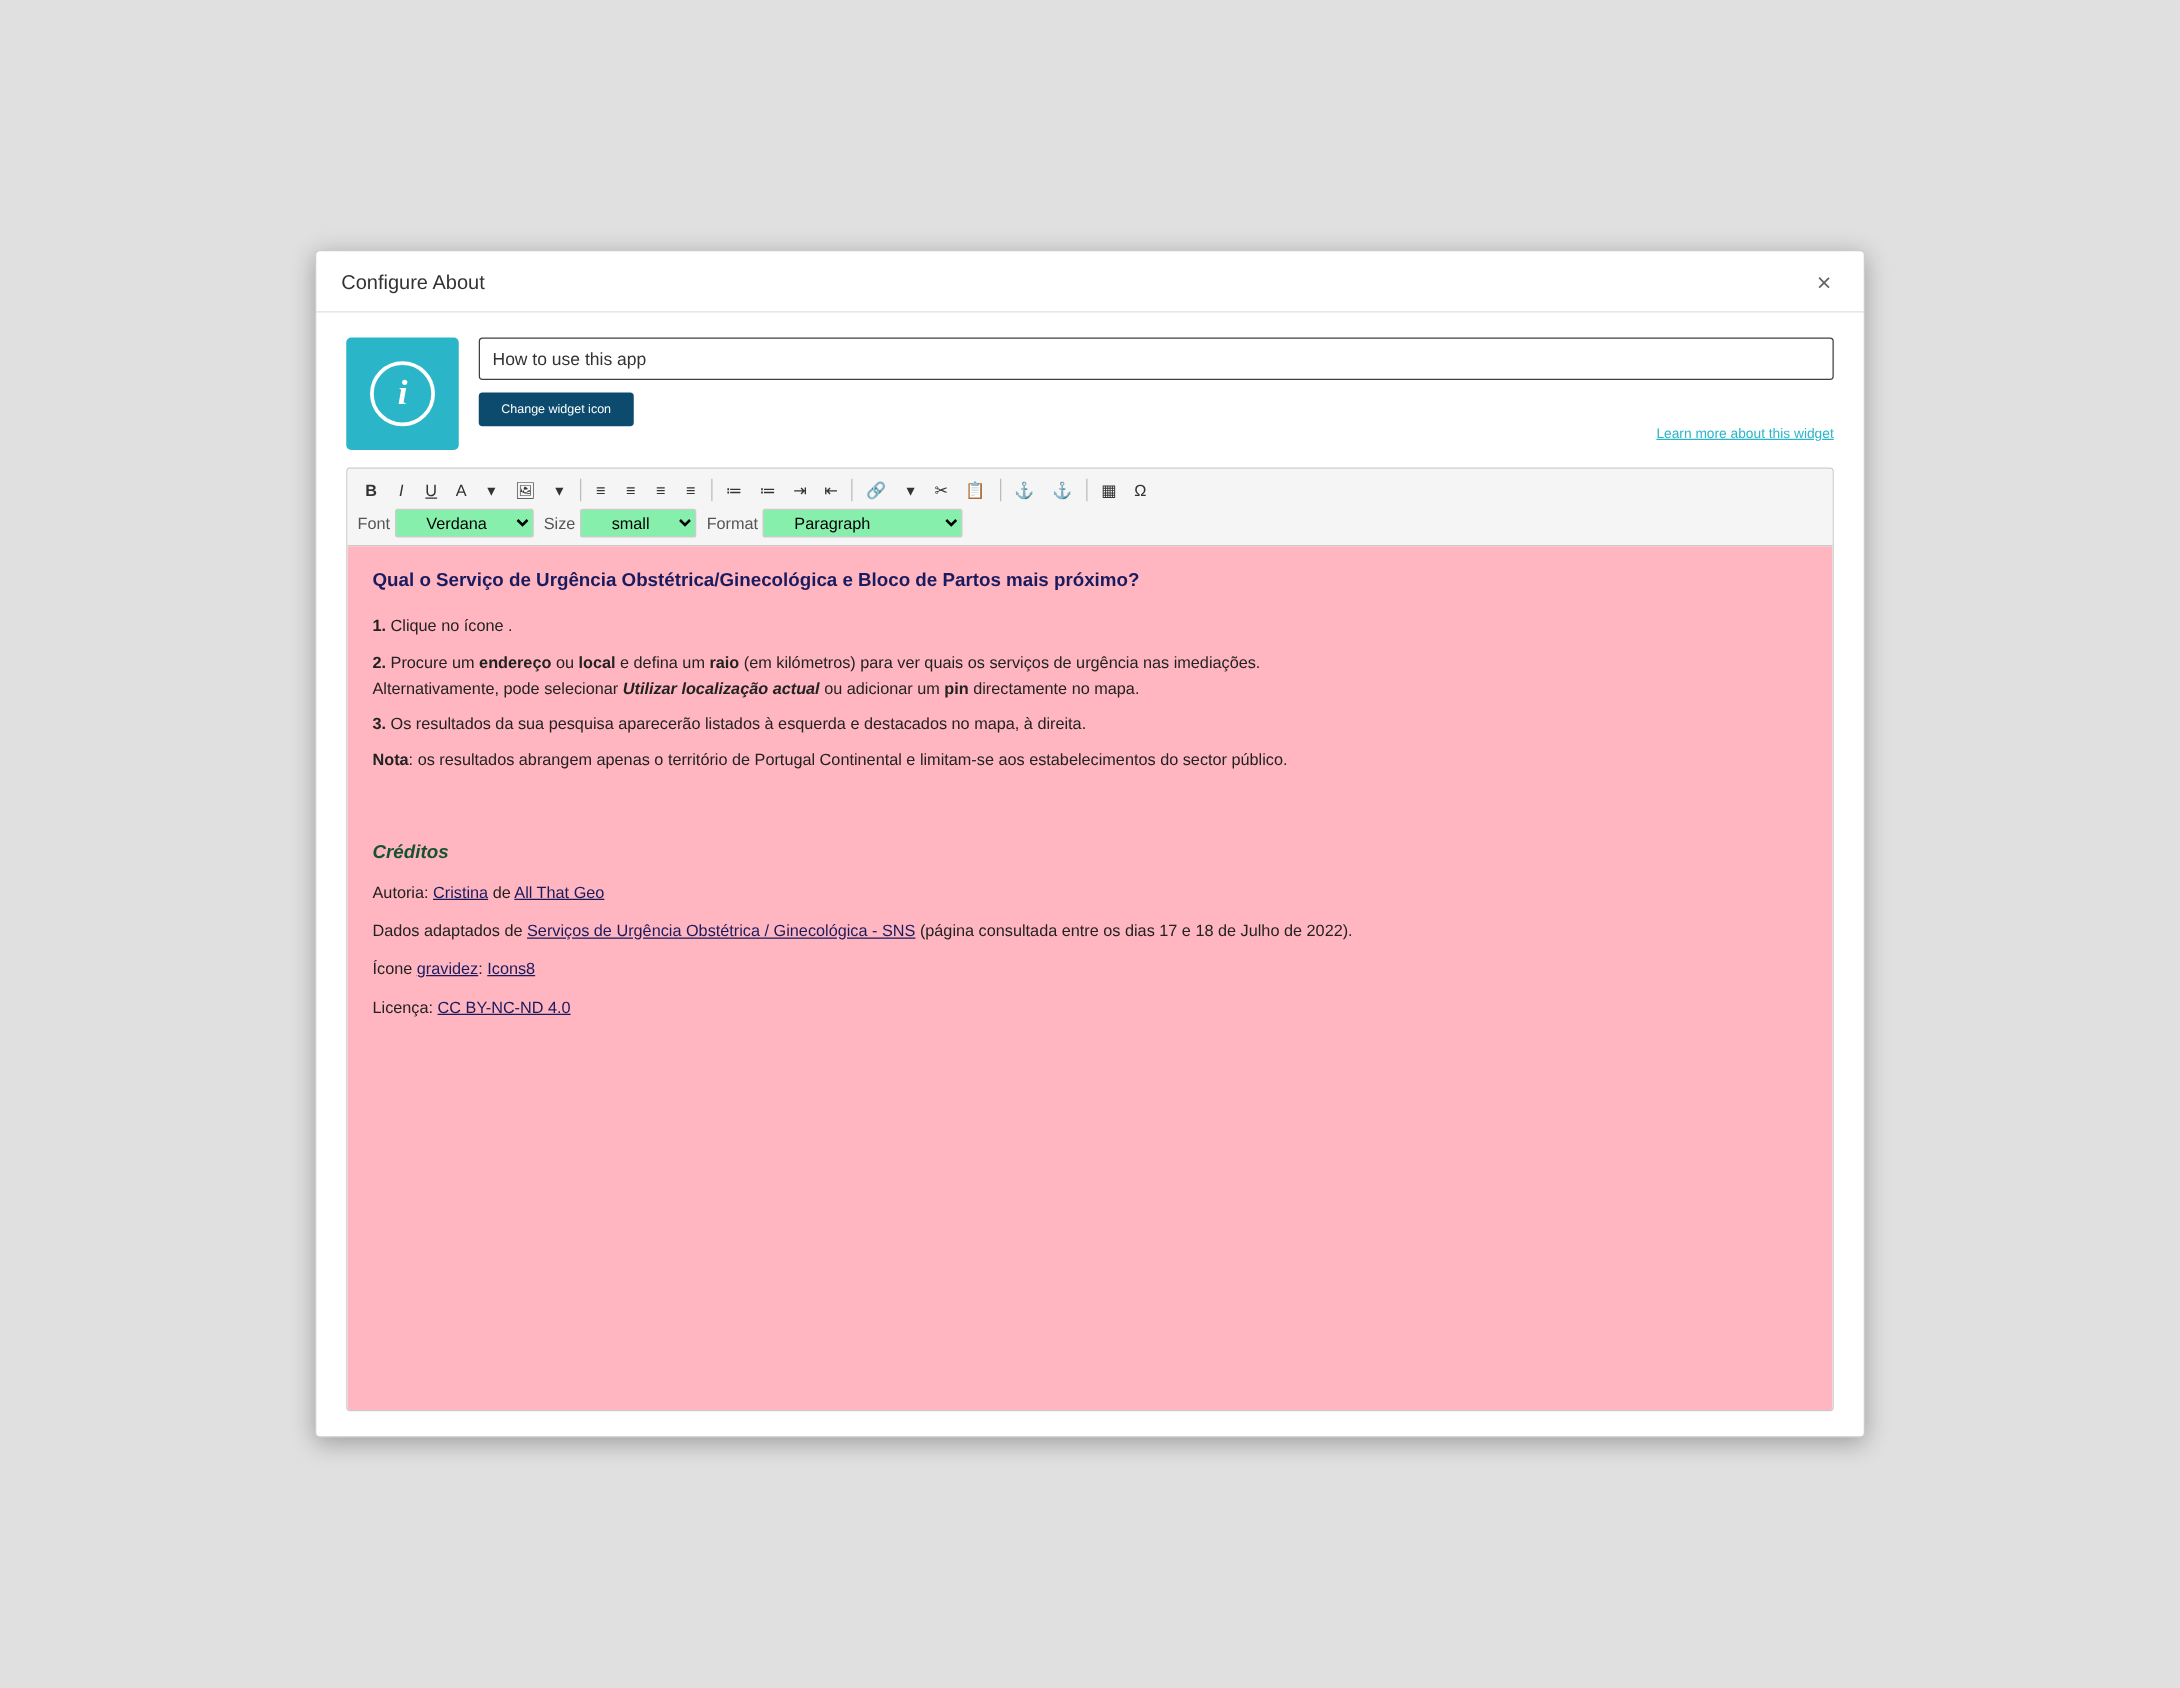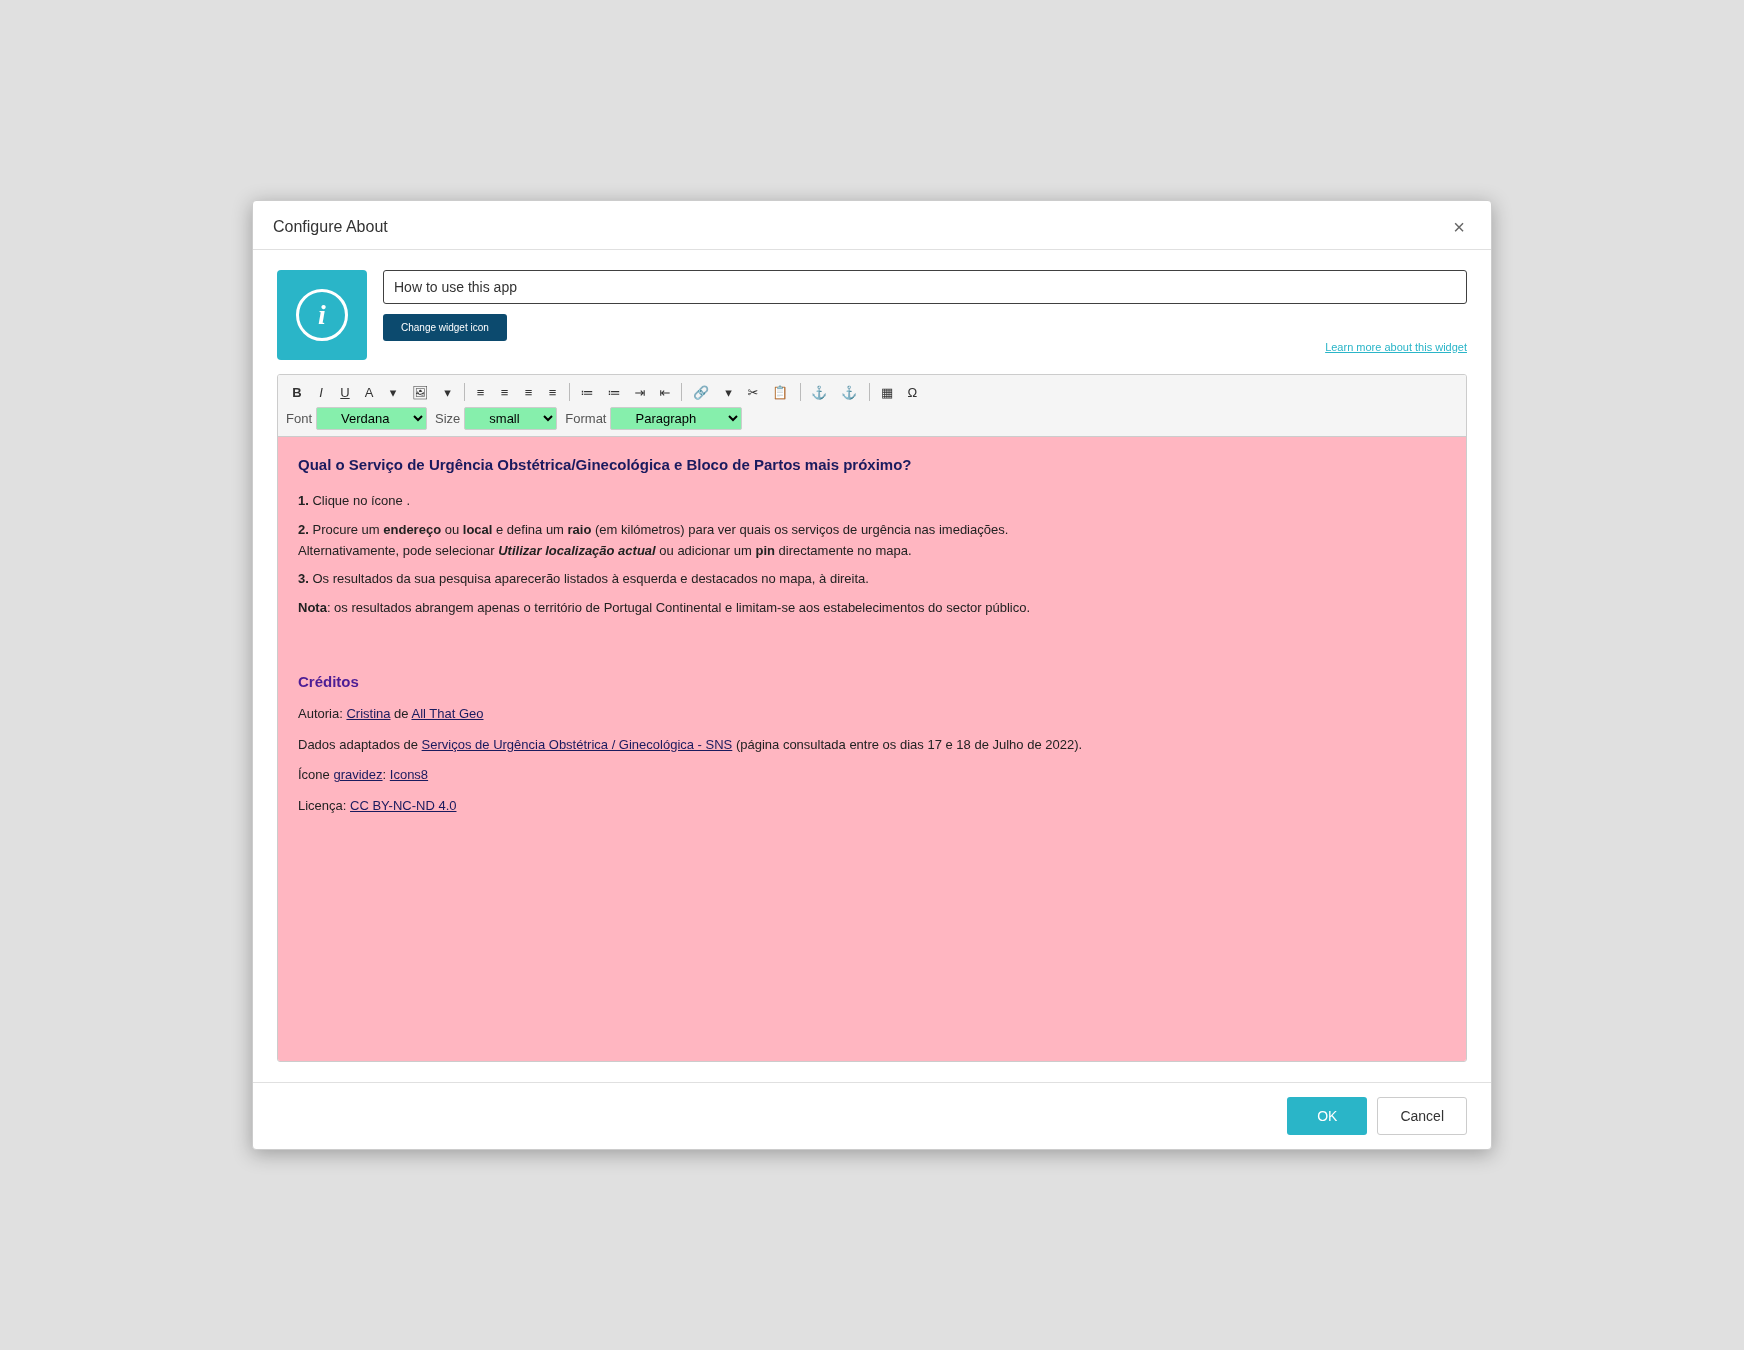--- a/index.html
+++ b/index.html
@@ -207,23 +207,24 @@
     }
     .editor-content .step {
       margin-bottom: 8px;
     }
     .editor-content .step-num {
       font-weight: bold;
     }
     .editor-content .credits-title {
       font-weight: bold;
       font-size: 15px;
-      color: #4c1d95;
+      color: #14532d;
       margin-top: 20px;
       margin-bottom: 10px;
+      font-style: italic;
     }
     .editor-content a {
       color: #1a1a5e;
       text-decoration: underline;
     }
     .dialog-footer {
       padding: 14px 24px;
       display: flex;
       justify-content: flex-end;
       gap: 10px;
@@ -315,21 +316,21 @@
             </select>
           </div>
           <div class="toolbar-select-group">
             <span class="toolbar-label">Size</span>
             <select class="toolbar-select">
               <option>small</option>
             </select>
           </div>
           <div class="toolbar-select-group">
             <span class="toolbar-label">Format</span>
-            <select class="toolbar-select" style="width:132px;">
+            <select class="toolbar-select" style="width:160px;">
               <option>Paragraph</option>
             </select>
           </div>
         </div>
       </div>
 
       <div class="editor-content">
         <h2>Qual o Serviço de Urgência Obstétrica/Ginecológica e Bloco de Partos mais próximo?</h2>
 
         <p class="step">
@@ -369,17 +370,13 @@
           <span>Ícone </span><a href="#">gravidez</a><span>: </span><a href="#">Icons8</a>
         </p>
 
         <p>
           <span>Licença: </span><a href="#">CC BY-NC-ND 4.0</a>
         </p>
       </div>
     </div>
   </div>
 
-  <div class="dialog-footer">
-    <button class="btn-ok">OK</button>
-    <button class="btn-cancel">Cancel</button>
-  </div>
 </div>
 
 </body></html>

